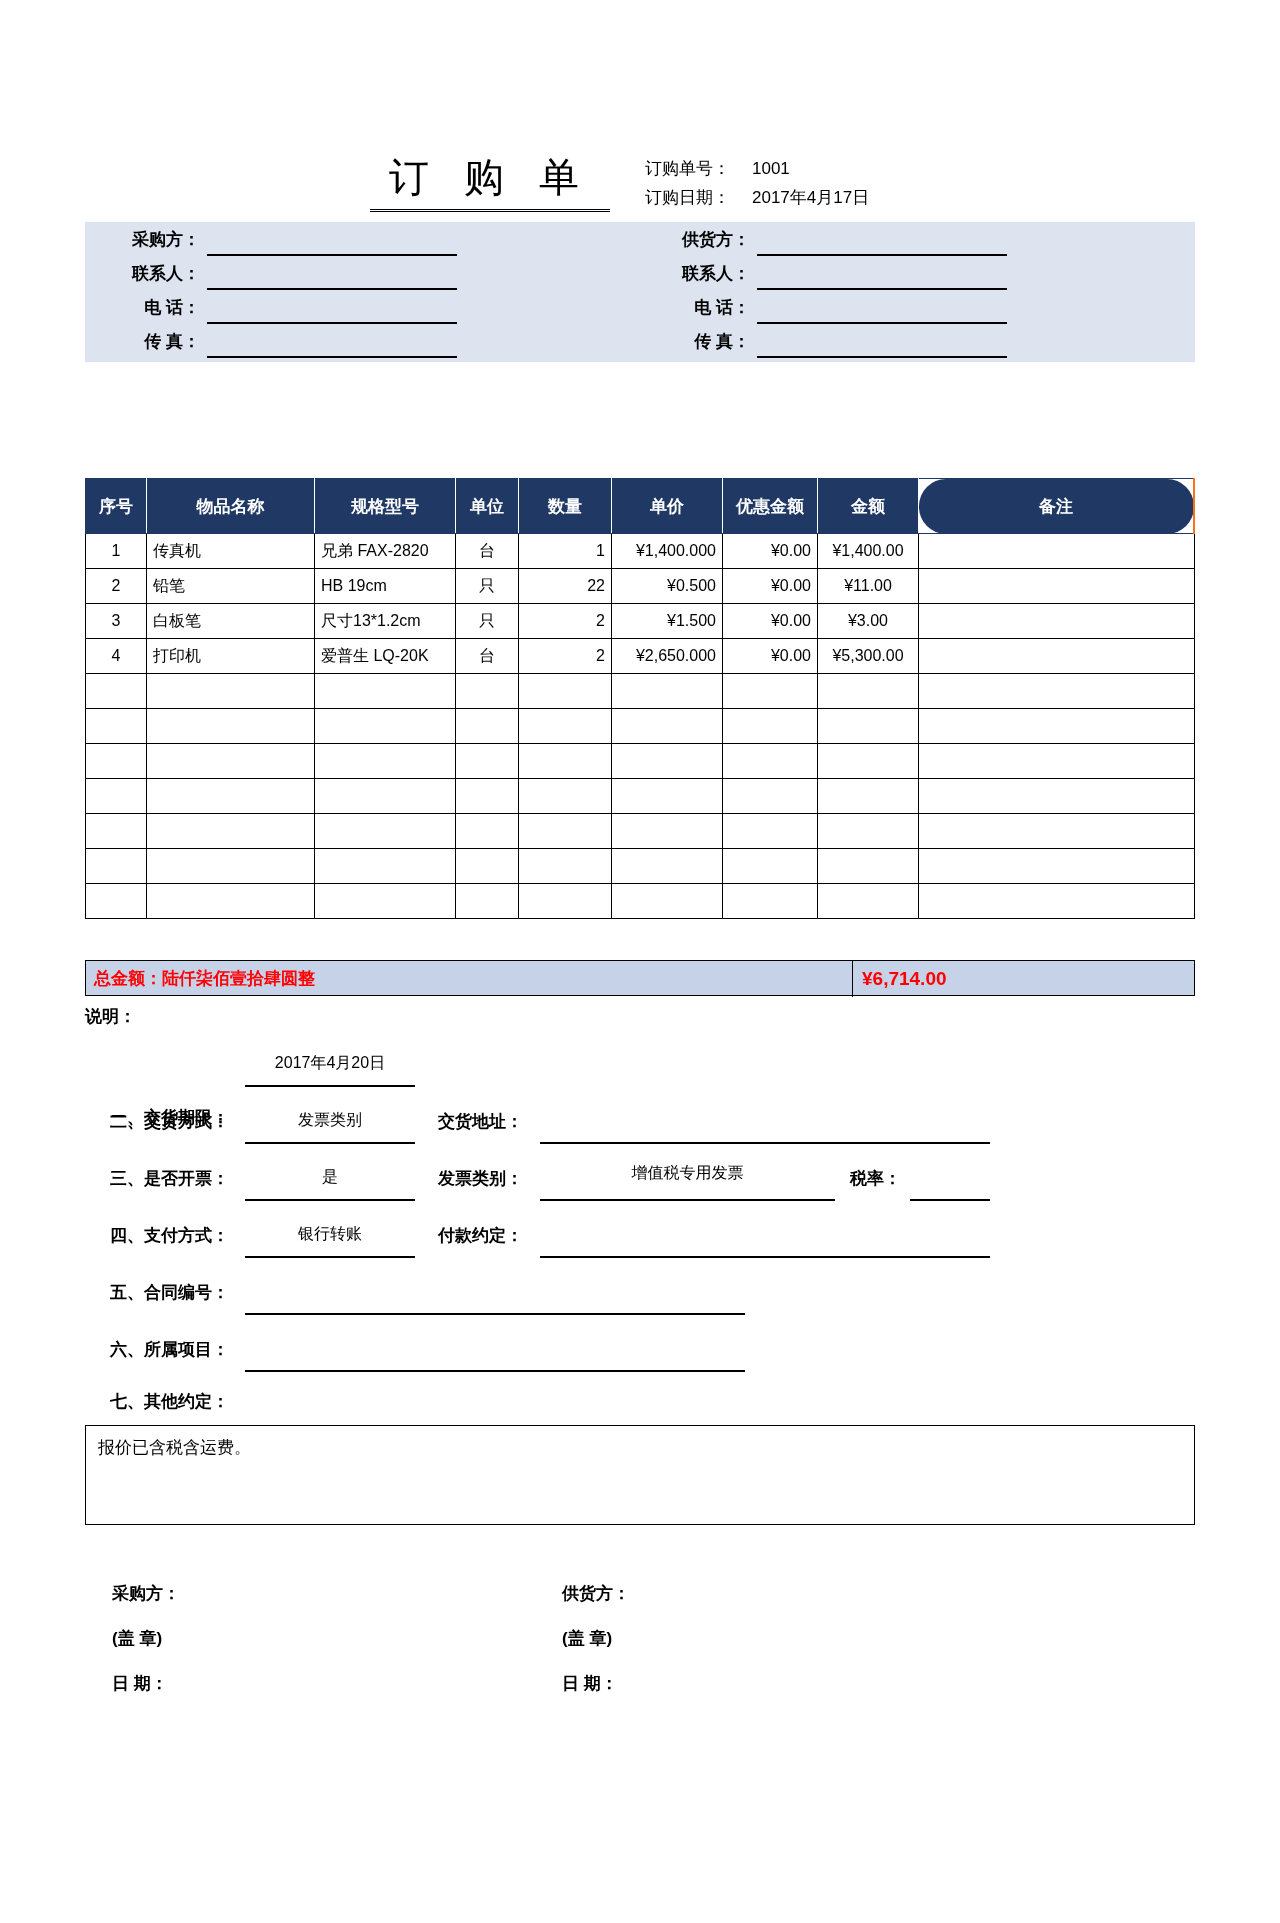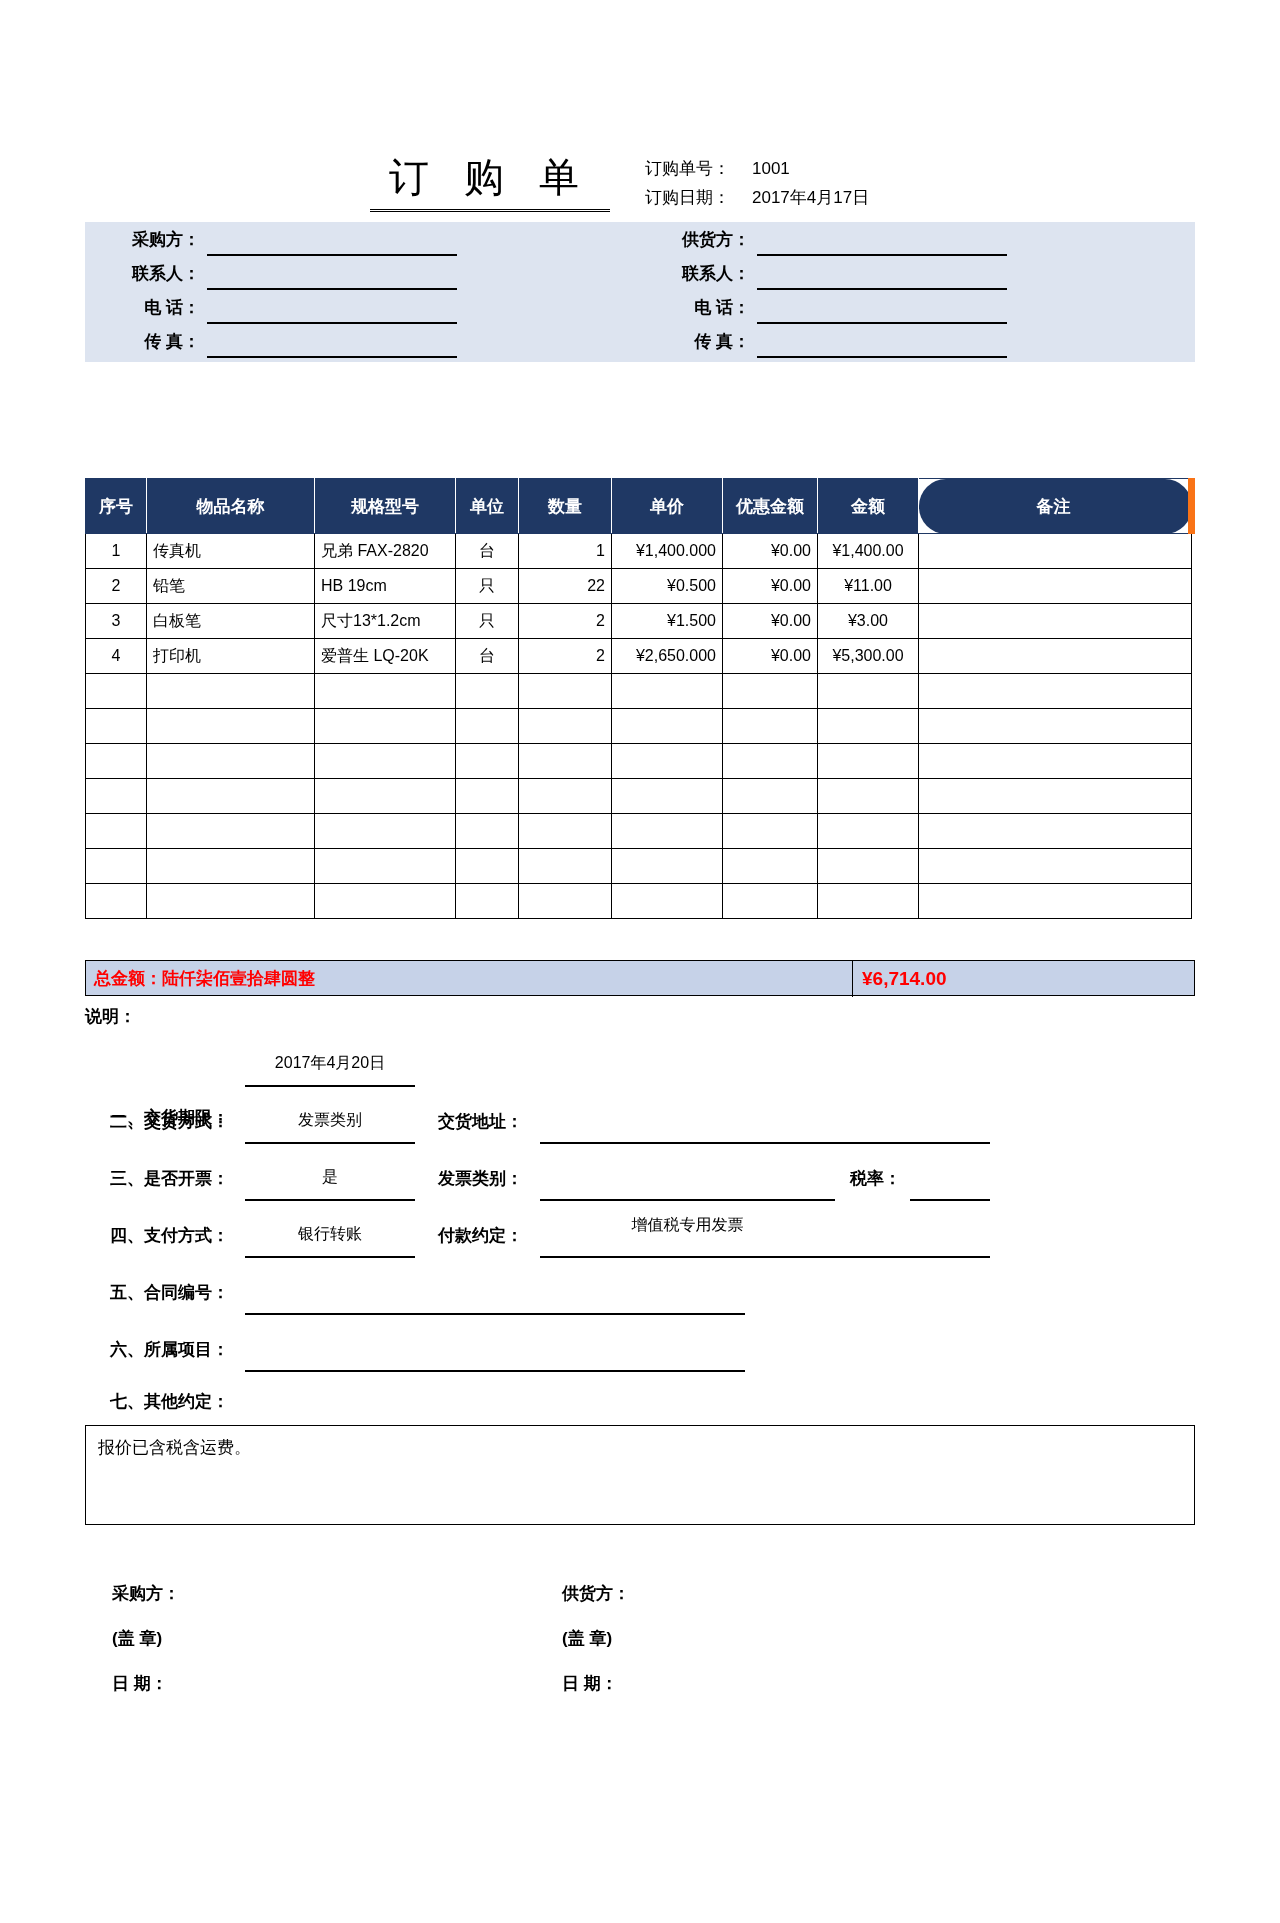--- a/index.html
+++ b/index.html
@@ -38,21 +38,21 @@
   table.items{
     position:absolute;left:85px;top:478px;width:1110px;
     border-collapse:collapse;
     table-layout:fixed;
   }
   table.items th{
     background:#1f3864;color:#fff;font-size:17px;font-weight:bold;
     height:52px;border:1px solid #1f3864;border-right:1px solid #ffffff;
     text-align:center;
   }
-  table.items th:last-child{border-right:7px solid #f97316;border-radius:27px;}
+  table.items th:last-child{border-right:2px solid #f97316;border-radius:27px;}
   table.items td{
     border:1px solid #000;height:34px;font-size:16px;padding:0 6px;
     background:#fff;
   }
   .c-idx{width:58px;text-align:center;}
   .c-name{width:165px;text-align:left;}
   .c-spec{width:138px;text-align:left;}
   .c-unit{width:60px;text-align:center;}
   .c-qty{width:90px;text-align:right;}
   .c-price{width:108px;text-align:right;}
@@ -289,21 +289,21 @@
 
   <span class="term" style="left:438px;top:1110px;">交货地址：</span>
   <span class="termval" style="left:540px;top:1110px;width:450px;"></span>
   <span class="uline" style="left:540px;top:1110px;width:450px;height:32px;"></span>
 
   <span class="term" style="left:110px;top:1167px;">三、是否开票：</span>
   <span class="termval" style="left:245px;top:1167px;width:170px;">是</span>
   <span class="uline" style="left:245px;top:1167px;width:170px;height:32px;"></span>
 
   <span class="term" style="left:438px;top:1167px;">发票类别：</span>
-  <span class="termval" style="left:540px;top:1215px;width:295px;">增值税专用发票</span>
+  <span class="termval" style="left:540px;top:1163px;width:295px;">增值税专用发票</span>
   <span class="uline" style="left:540px;top:1167px;width:295px;height:32px;"></span>
 
   <span class="term" style="left:850px;top:1167px;">税率：</span>
   <span class="termval" style="left:910px;top:1167px;width:80px;"></span>
   <span class="uline" style="left:910px;top:1167px;width:80px;height:32px;"></span>
 
   <span class="term" style="left:110px;top:1224px;">四、支付方式：</span>
   <span class="termval" style="left:245px;top:1224px;width:170px;">银行转账</span>
   <span class="uline" style="left:245px;top:1224px;width:170px;height:32px;"></span>
 

